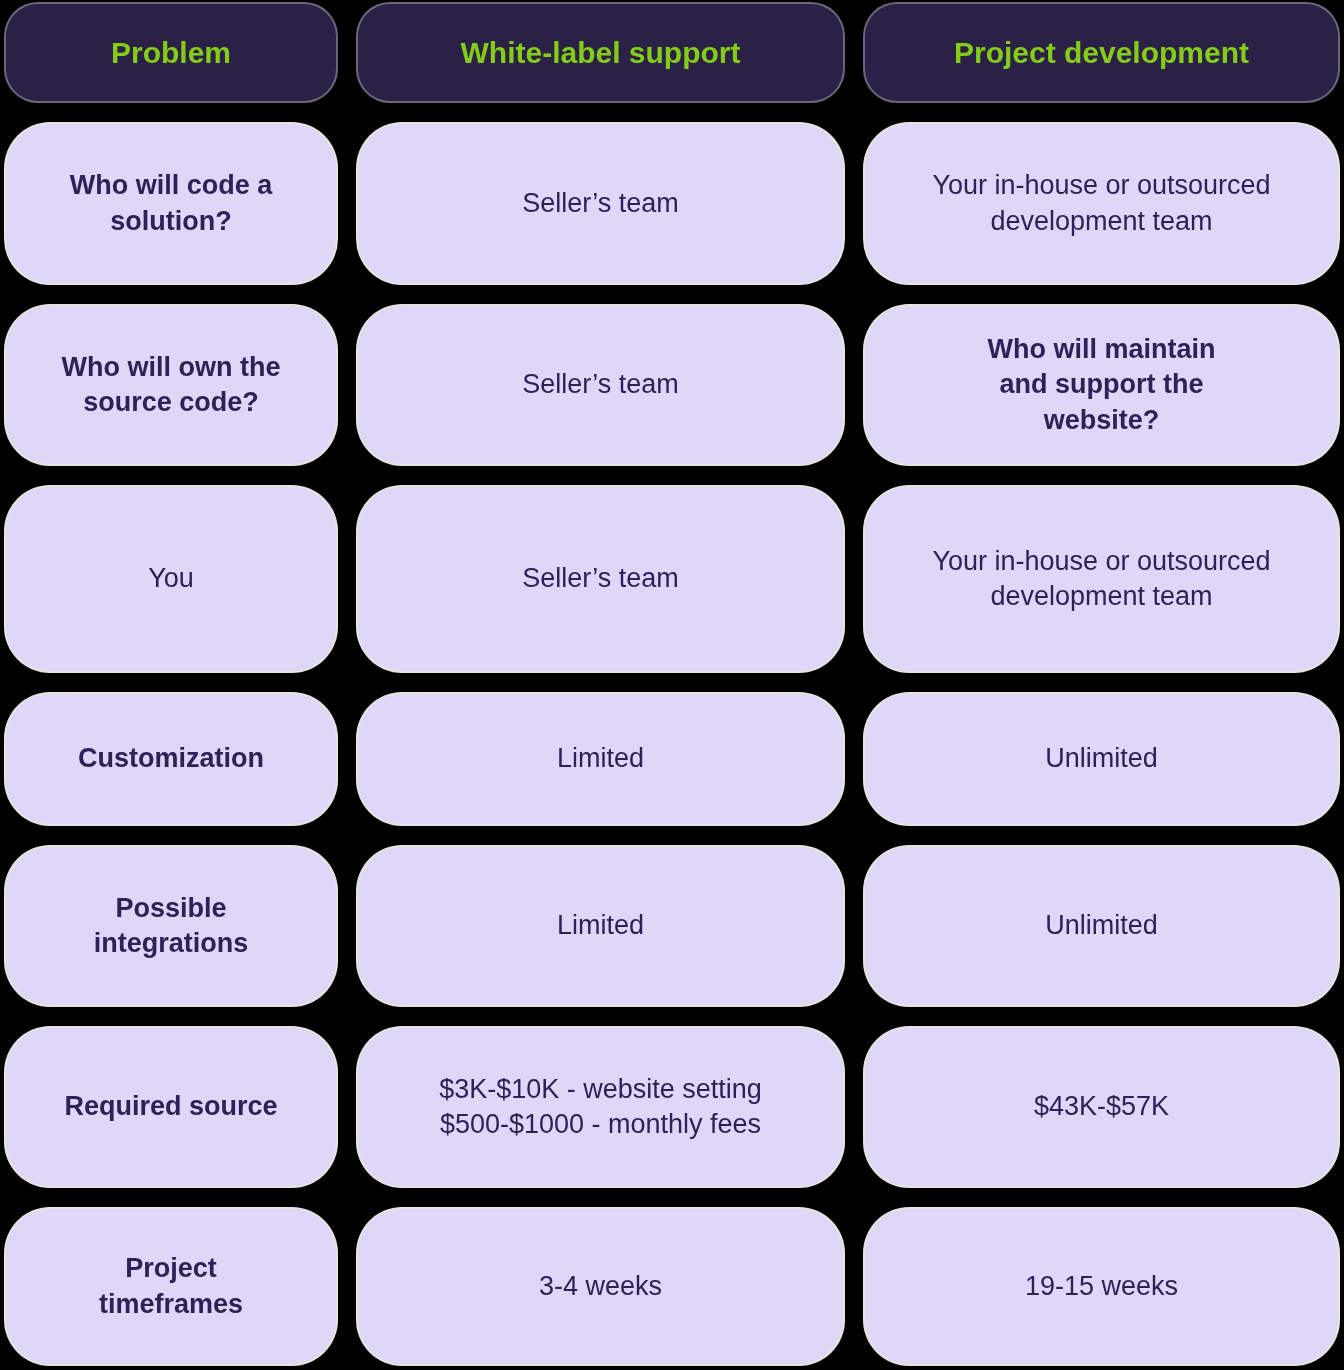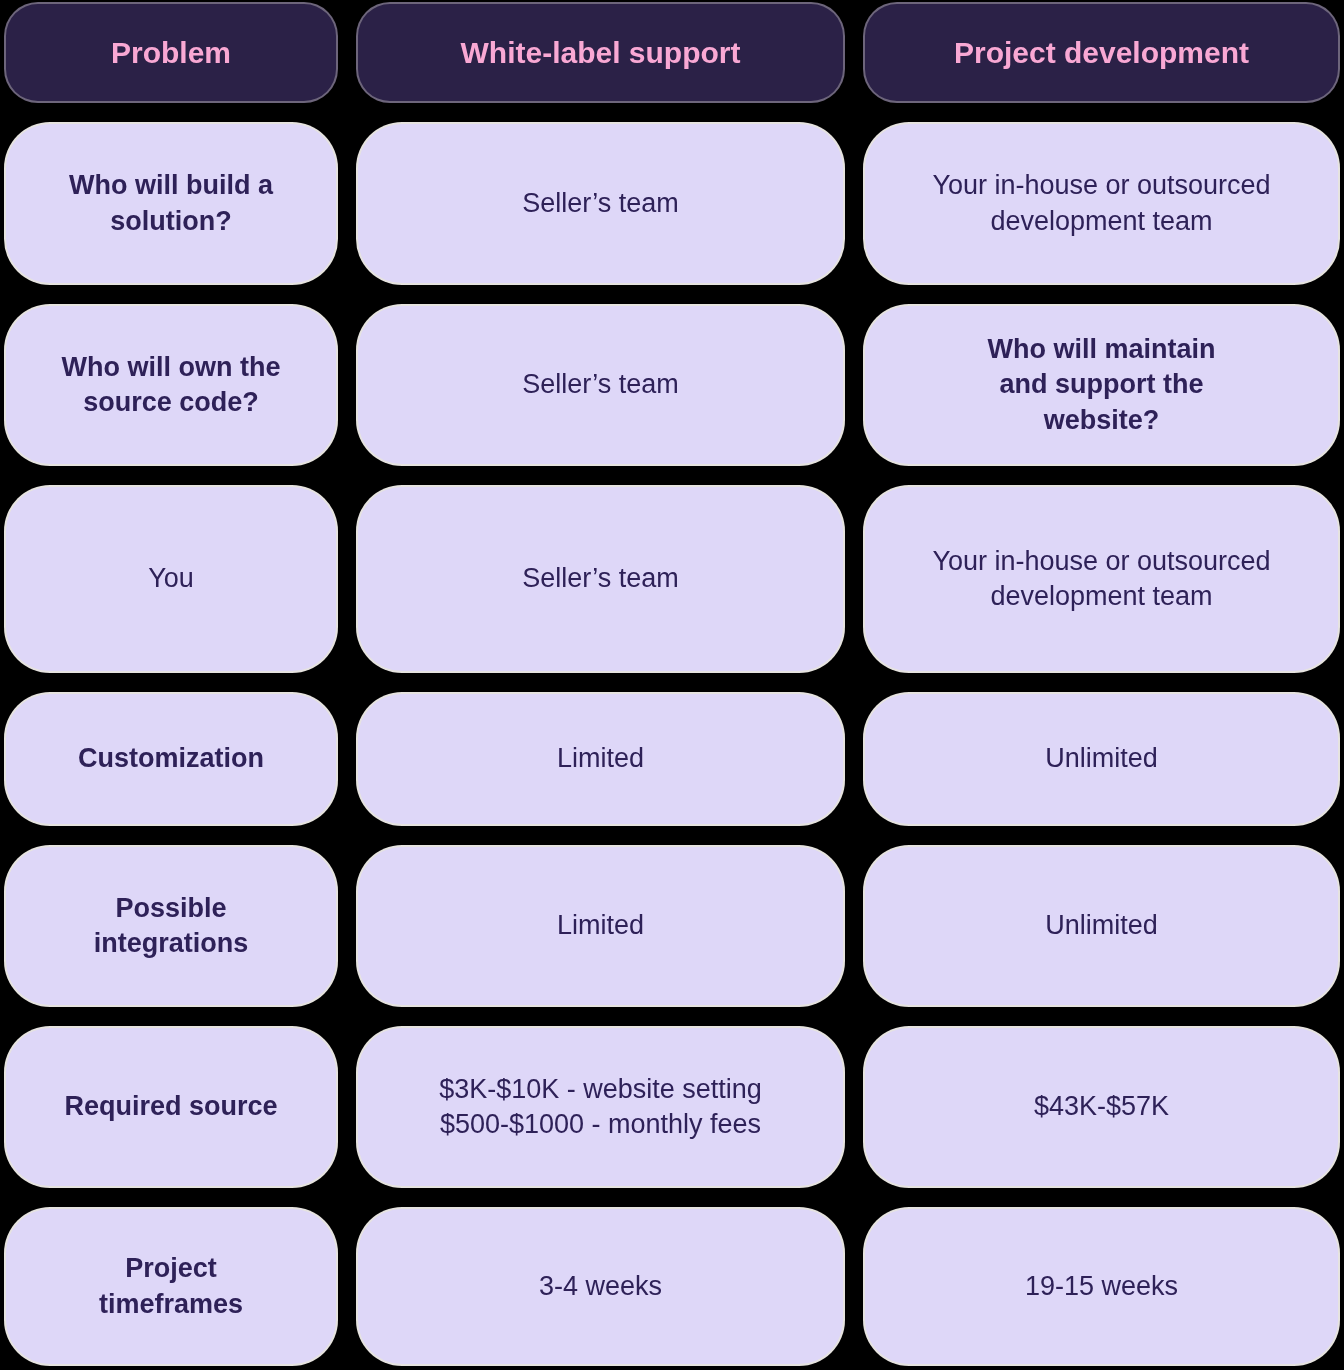--- a/index.html
+++ b/index.html
@@ -34,39 +34,39 @@
     border: 2px solid rgba(231, 229, 220, 0.85);
     color: #2e2158;
     font-size: 27px;
     line-height: 1.3;
     white-space: pre-line;
   }
   .cell.head {
     background: #2b2147;
     border: 2px solid rgba(231, 229, 220, 0.35);
     border-radius: 34px;
-    color: #f9a8d4;
+    color: #84cc16;
     font-weight: 700;
     font-size: 30px;
     white-space: normal;
   }
   .cell.problem-col {
     font-weight: 700;
   }
 </style>
 </head>
 <body>
 
 <div class="table">
 
   <div class="cell head">Problem</div>
   <div class="cell head">White-label support</div>
   <div class="cell head">Project development</div>
 
-  <div class="cell problem-col">Who will build a
+  <div class="cell problem-col">Who will code a
 solution?</div>
   <div class="cell">Seller’s team</div>
   <div class="cell">Your in-house or outsourced
 development team</div>
 
   <div class="cell problem-col">Who will own the
 source code?</div>
   <div class="cell">Seller’s team</div>
   <div class="cell problem-col">Who will maintain
 and support the

